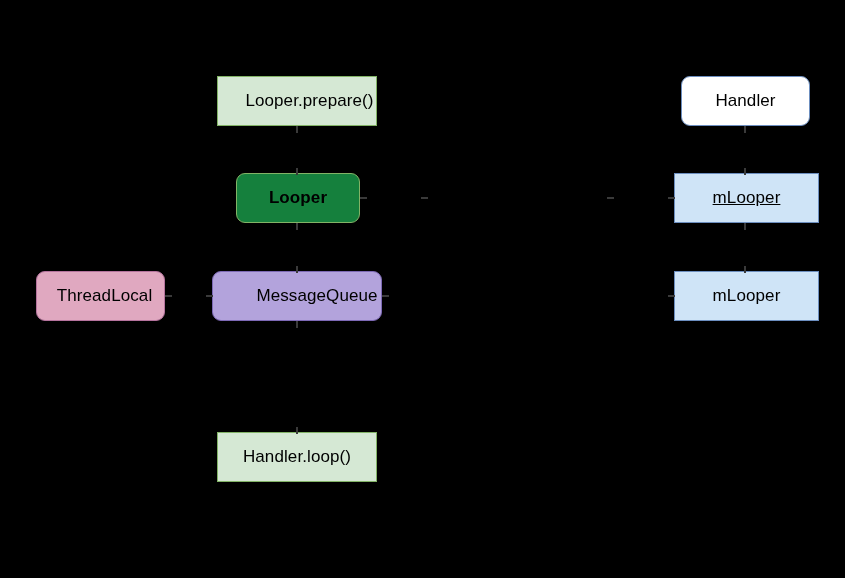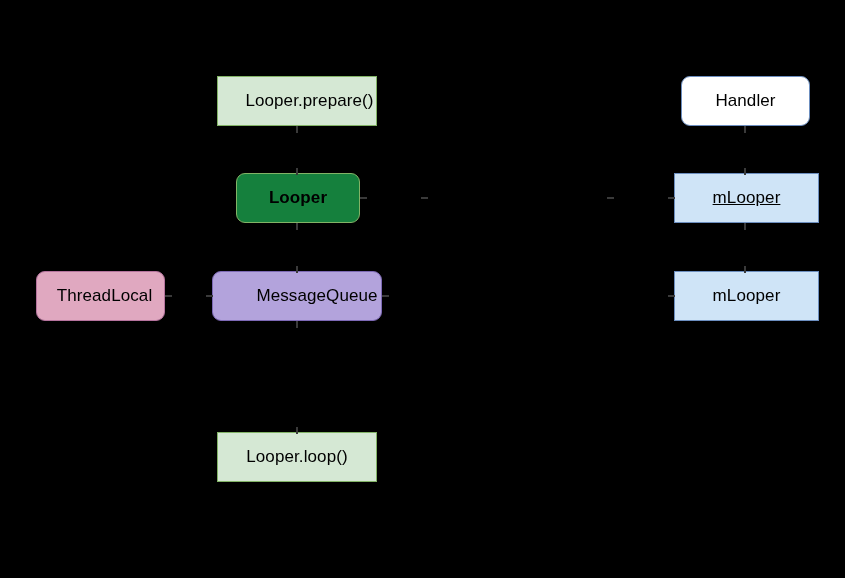--- a/index.html
+++ b/index.html
@@ -112,17 +112,17 @@
   <div class="stub h" style="left:206px; top:295px;"></div>
   <div class="stub h" style="left:382px; top:295px;"></div>
 
   <div class="node sq fill-paleblue" style="left:674px; top:271px; width:145px; height:50px;">
     <span>mLooper</span>
   </div>
   <div class="stub v" style="left:744px; top:266px;"></div>
   <div class="stub h" style="left:668px; top:295px;"></div>
 
   <div class="node sq fill-lightgreen" style="left:217px; top:432px; width:160px; height:50px;">
-    <span>Looper.loop()</span>
+    <span>Handler.loop()</span>
   </div>
   <div class="stub v" style="left:296px; top:427px;"></div>
 
 </div>
 
 </body></html>

